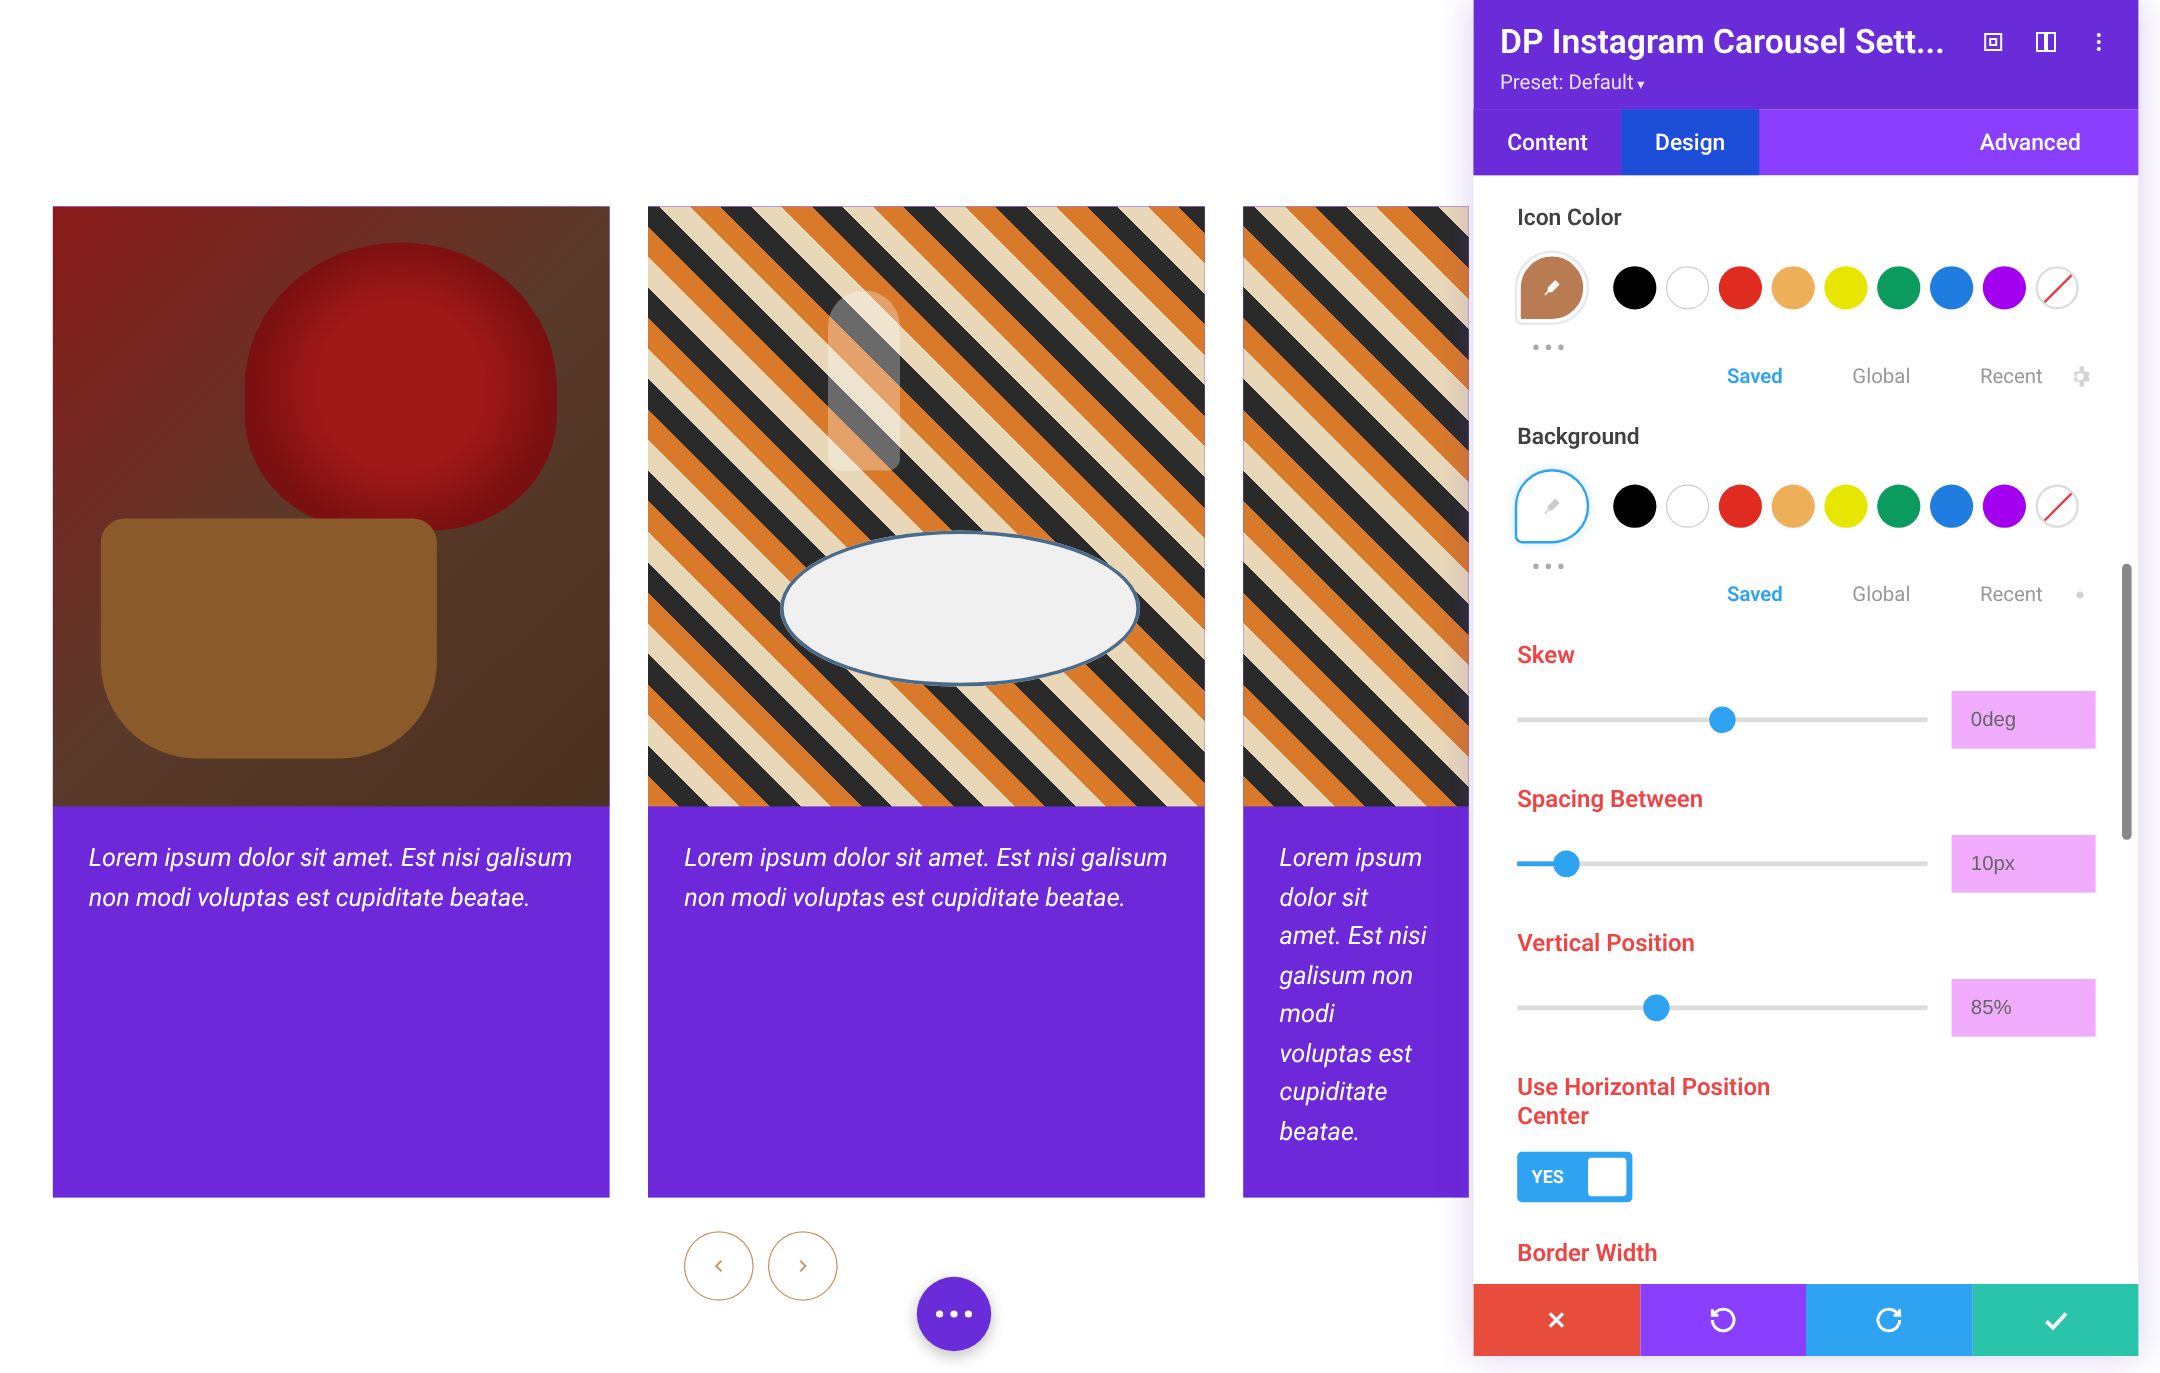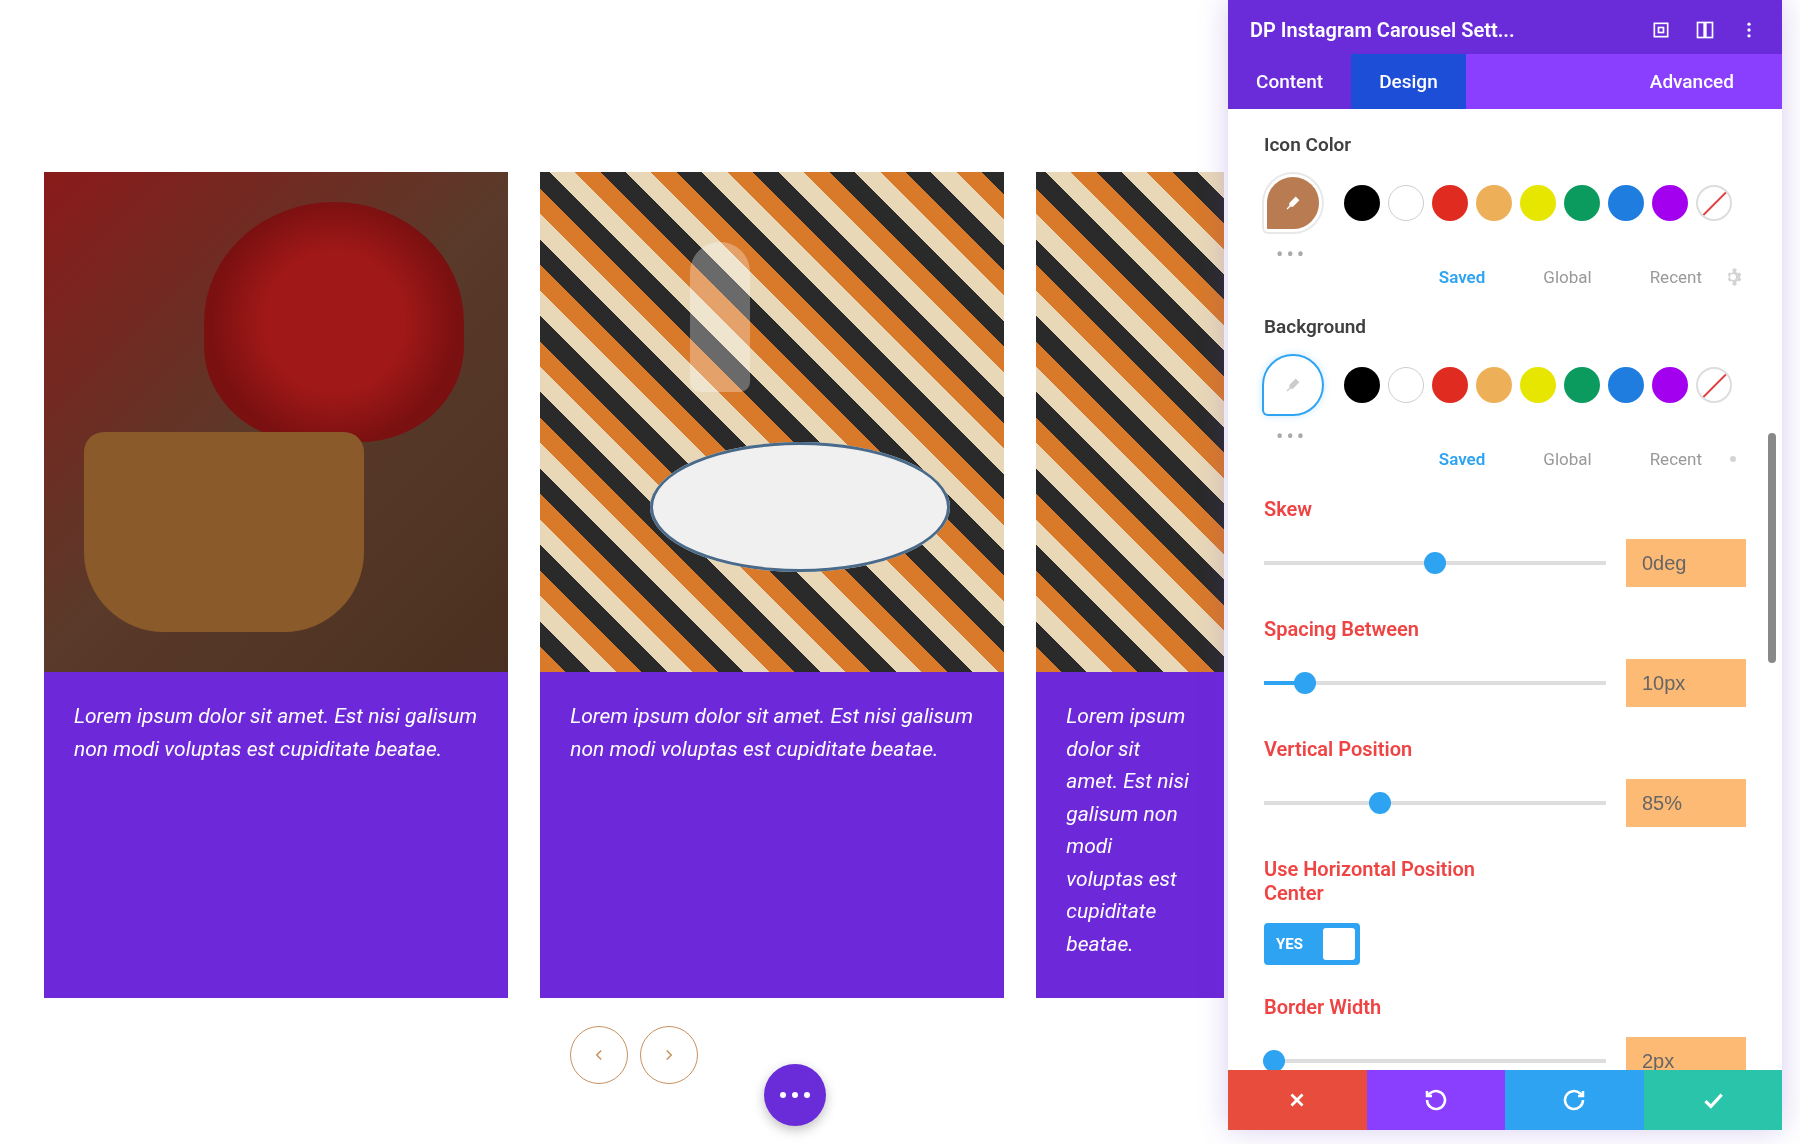--- a/index.html
+++ b/index.html
@@ -27,21 +27,21 @@
 .nav-btn { width:58px; height:58px; border-radius:50%; border:1.5px solid #c8915e; background:#fff; display:flex; align-items:center; justify-content:center; cursor:pointer; color:#c8915e; font-size:22px; }
 
 
 .fab { position:absolute; left:764px; top:1064px; width:62px; height:62px; border-radius:50%; background:#6a2bd9; display:flex; align-items:center; justify-content:center; cursor:pointer; box-shadow:0 4px 12px rgba(0,0,0,0.25); }
 .fab-dot { width:6px; height:6px; border-radius:50%; background:#fff; margin:0 3px; }
 
 
 .panel { position:absolute; right:18px; top:0; width:554px; height:1130px; background:#fff; box-shadow:0 0 30px rgba(100,60,200,0.25); border-radius:0 0 8px 8px; display:flex; flex-direction:column; }
 .panel-header { background:#6a2bd9; color:#fff; padding:18px 22px 12px; }
 .header-top { display:flex; align-items:center; justify-content:space-between; }
-.header-title { font-size:20px; font-weight:600; }
+.header-title { font-size:28px; font-weight:600; }
 .header-icons { display:flex; gap:22px; align-items:center; }
 .header-icon { width:22px; height:22px; cursor:pointer; display:flex; align-items:center; justify-content:center; }
 .preset { font-size:17px; opacity:0.85; margin-top:8px; }
 .preset::after { content:" ▾"; font-size:12px; }
 
 .tabs { display:flex; background:#8a3fff; }
 .tab { flex:0 0 auto; padding:16px 28px; color:#fff; font-size:19px; font-weight:500; cursor:pointer; }
 .tab.active { background:#1d4ed8; }
 .tab.content-tab { background:#6a2bd9; }
 
@@ -62,21 +62,21 @@
 .pt { color:#999; cursor:pointer;margin-left:36px; }
 .pt.active { color:#2ea3f2; font-weight:600; }
 .gear-icon { width:18px; height:18px; color:#aaa; cursor:pointer; }
 
 .control-group { margin-bottom:30px; }
 .control-label { font-size:20px; color:#ef4444; font-weight:600; margin-bottom:18px; }
 .slider-row { display:flex; align-items:center; gap:20px; }
 .slider { flex:1; height:4px; background:#ddd; position:relative; cursor:pointer; }
 .slider-fill { position:absolute; left:0; top:0; height:100%; background:#2ea3f2; }
 .slider-thumb { position:absolute; top:50%; width:22px; height:22px; border-radius:50%; background:#2ea3f2; transform:translate(-50%,-50%); cursor:grab; }
-.value-box { width:120px; height:48px; background:#fdba74; border:none; padding:0 16px; font-size:20px; color:#666; }
+.value-box { width:120px; height:48px; background:#f0abfc; border:none; padding:0 16px; font-size:17px; color:#666; }
 
 .toggle { width:96px; height:42px; background:#2ea3f2; border-radius:4px; position:relative; cursor:pointer; display:flex; align-items:center; }
 .toggle-label { color:#fff; font-weight:700; font-size:15px; margin-left:12px; }
 .toggle-knob { position:absolute; right:5px; width:32px; height:32px; background:#fff; border-radius:3px; }
 
 .scrollbar-track { position:absolute; right:6px; top:324px; width:8px; height:230px; background:#888; border-radius:4px; }
 
 .panel-footer { display:flex; height:60px; }
 .footer-btn { flex:1; display:flex; align-items:center; justify-content:center; color:#fff; font-size:22px; cursor:pointer; }
 .fb-red { background:#e74c3c; }
@@ -147,20 +147,21 @@
         </div>
         <div class="header-icon">
           <svg width="20" height="20" viewBox="0 0 24 24" fill="#fff">
               <circle cx="12" cy="5" r="2"></circle>
               <circle cx="12" cy="12" r="2"></circle>
               <circle cx="12" cy="19" r="2"></circle>
             </svg>
         </div>
       </div>
     </div>
+    <div class="preset">Preset: Default</div>
   </div>
 
   <div class="tabs">
     <div class="tab content-tab">Content</div>
     <div class="tab active">Design</div>
     <div class="tab" style="margin-left:auto;margin-right:20px">Advanced</div>
   </div>
 
   <div class="panel-body">
 

